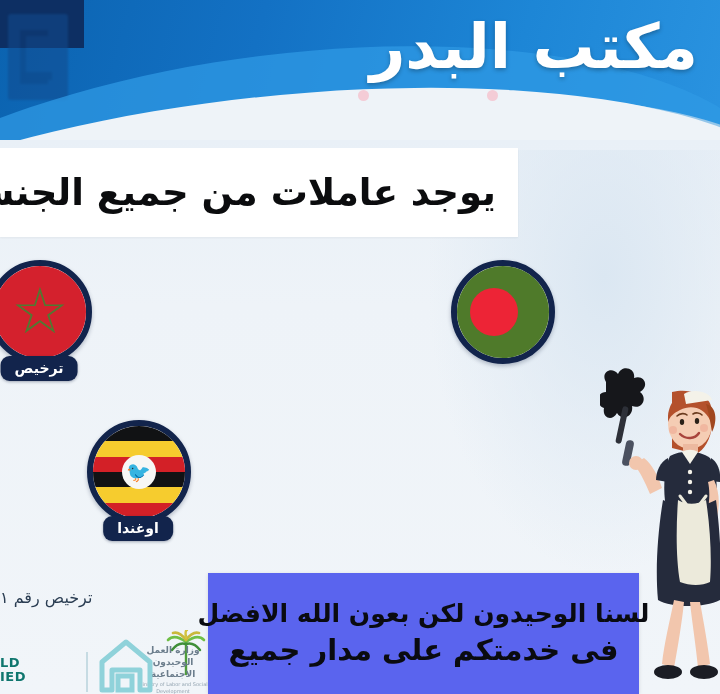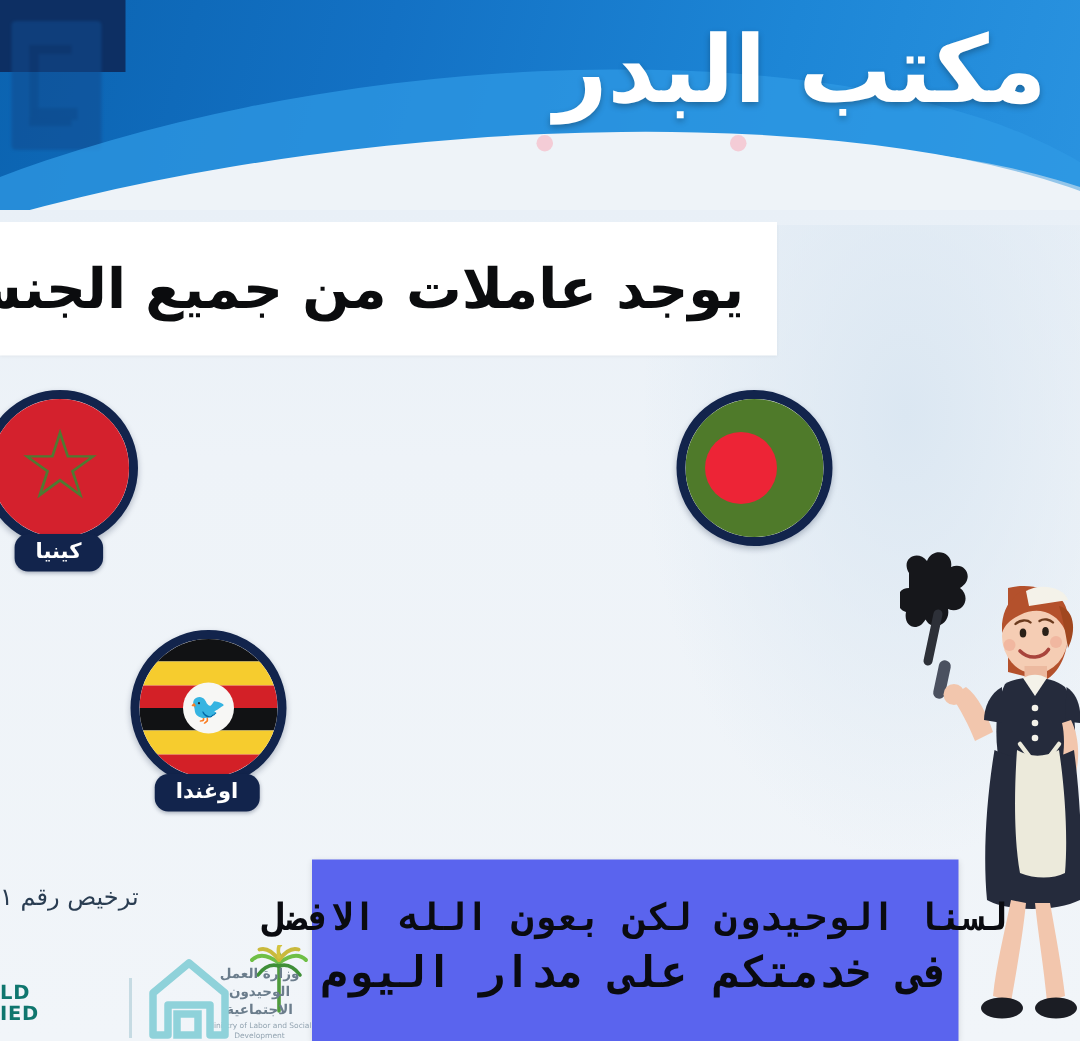--- a/index.html
+++ b/index.html
@@ -272,21 +272,20 @@
     position: absolute;
     left: 208px; top: 573px;
     width: 431px; height: 121px;
     background: #5a64ee;
     display: flex;
     flex-direction: column;
     align-items: center;
     justify-content: center;
     gap: 7px;
     box-shadow: 0 1px 4px rgba(0,0,0,.12);
-    font-family: Liberation Mono, monospace;
   }
   .cta-line {
     color: #0a0b10;
     direction: rtl;
     font-weight: 700;
     white-space: nowrap;
     line-height: 1.1;
   }
   .cta-line.l1 { font-size: 25px; }
   .cta-line.l2 { font-size: 29px; }
@@ -375,21 +374,21 @@
   <div class="headline-band">
     <div class="headline-text">يوجد عاملات من جميع الجنسيات</div>
   </div>
 
   <div class="flag-item" style="left:-14px; top:260px;">
     <div class="flag-circle">
       <div class="fl-morocco">
         <div class="star">☆</div>
       </div>
     </div>
-    <div class="flag-label">كينيا</div>
+    <div class="flag-label">ترخيص</div>
   </div>
 
 
   <div class="flag-item" style="left:449px; top:260px;">
     <div class="flag-circle">
       <div class="fl-bd">
         <div class="disc"></div>
       </div>
     </div>
   </div>
@@ -467,21 +466,21 @@
       <path d="M74 232 C70 252 64 276 62 296 L74 300 C78 278 82 254 84 234 Z" fill="#f2c6ad"></path>
       <path d="M100 234 C104 256 108 278 110 296 L98 300 C96 278 92 254 90 234 Z" fill="#f2c6ad"></path>
 
       <ellipse cx="68" cy="304" rx="14" ry="7" fill="#1b1d24"></ellipse>
       <ellipse cx="104" cy="304" rx="14" ry="7" fill="#1b1d24"></ellipse>
     </svg>
   </div>
 
   <div class="cta-box">
     <div class="cta-line l1">لسنا الوحيدون لكن بعون الله الافضل</div>
-    <div class="cta-line l2">فى خدمتكم على مدار اليوم</div>
+    <div class="cta-line l2">فى خدمتكم على مدار جميع</div>
   </div>
 
   <div class="license-text">ترخيص رقم ١</div>
 
   <div class="ministry">
     <div class="palm">
       <svg viewBox="0 0 40 46" width="40" height="46" xmlns="http://www.w3.org/2000/svg">
         <g stroke-linecap="round" fill="none">
           <path d="M20 44 C20 30 20 18 20 6" stroke="#4e9b3c" stroke-width="2.4"></path>
           <path d="M20 12 C12 6 6 6 2 10" stroke="#6fbf46" stroke-width="2.6"></path>

